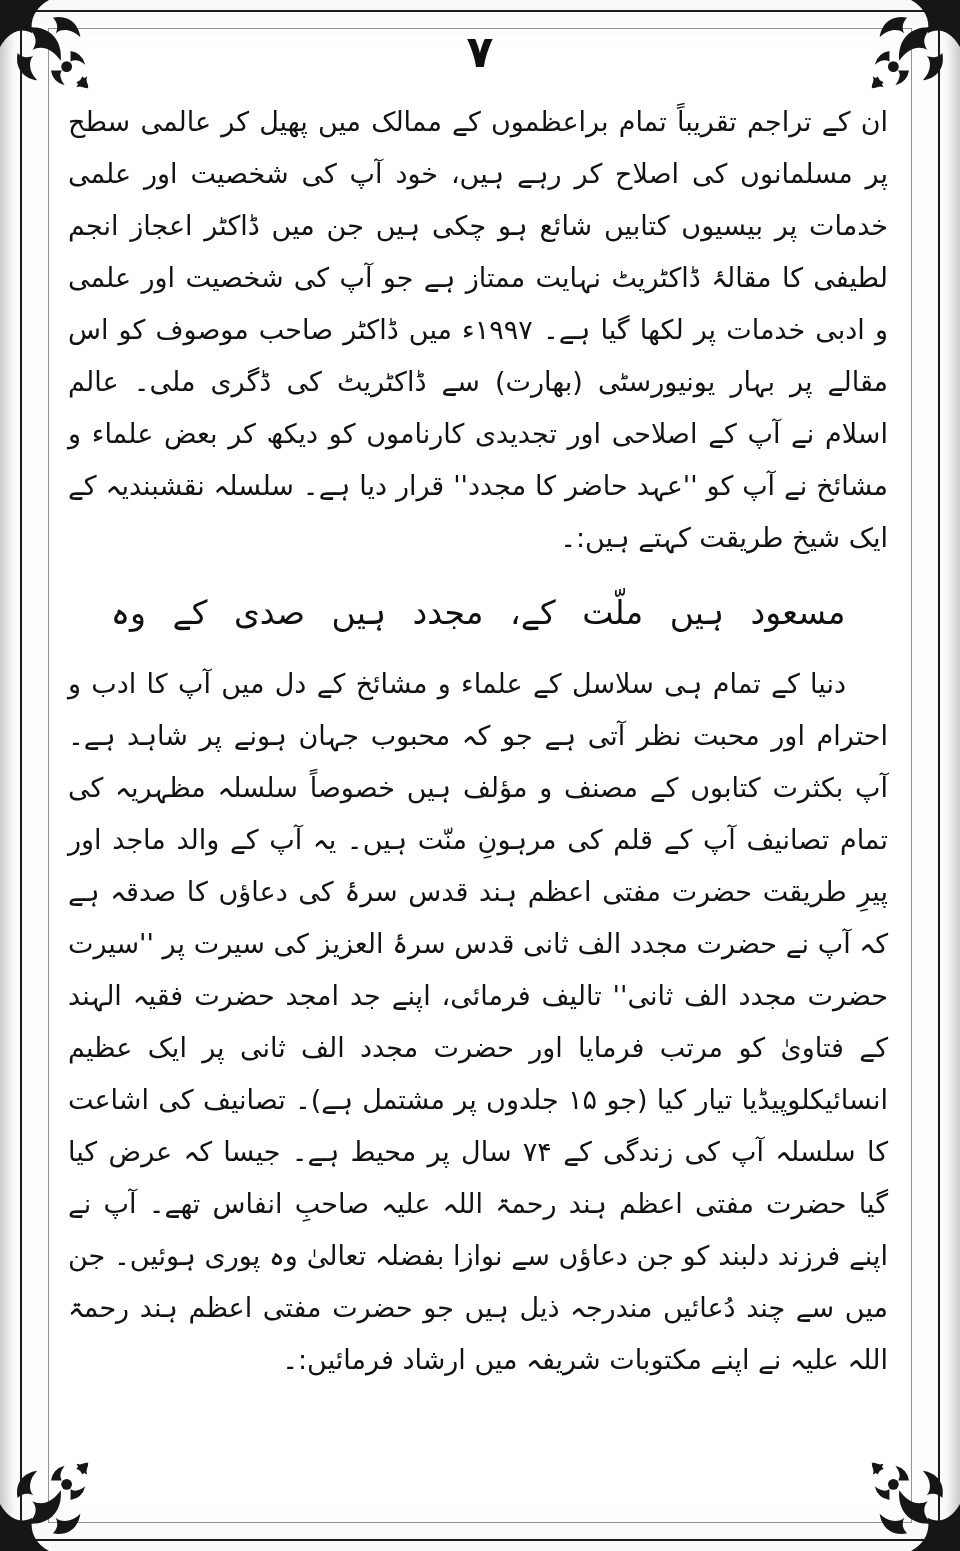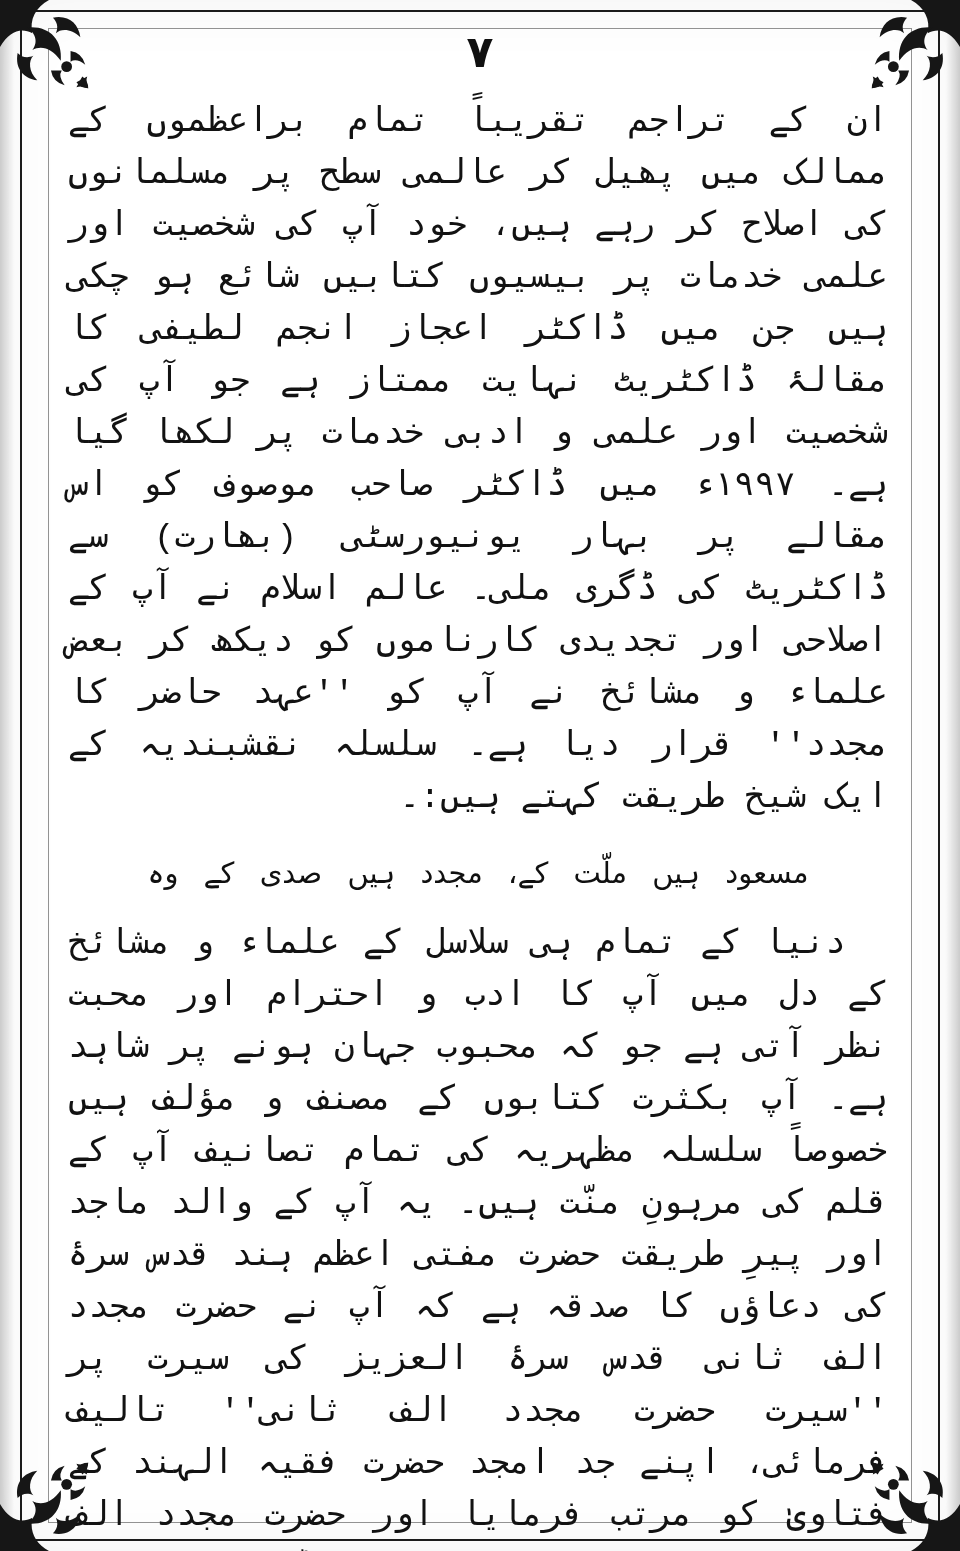--- a/index.html
+++ b/index.html
@@ -47,34 +47,33 @@
   }
 
   .content{
     position:absolute;
     top:96px;right:72px;left:68px;
     direction:rtl;
     color:#121212;
     z-index:2;
   }
   .para{
-    font-size:34px;
+    font-size:27px;
     line-height:52px;
     text-align:justify;
     text-justify:inter-word;
     margin:0;
-    font-family:Liberation Mono, monospace;
   }
   .para.second{margin-top:14px;text-indent:42px;}
   .verse{
     margin:18px 30px 12px 30px;
     text-align:center;
   }
   .verse-line{
-    font-size:29px;
+    font-size:33px;
     line-height:62px;
     word-spacing:16px;
     white-space:nowrap;
     color:#101010;
   }
 </style>
 </head>
 <body>
 
 <div class="page">

